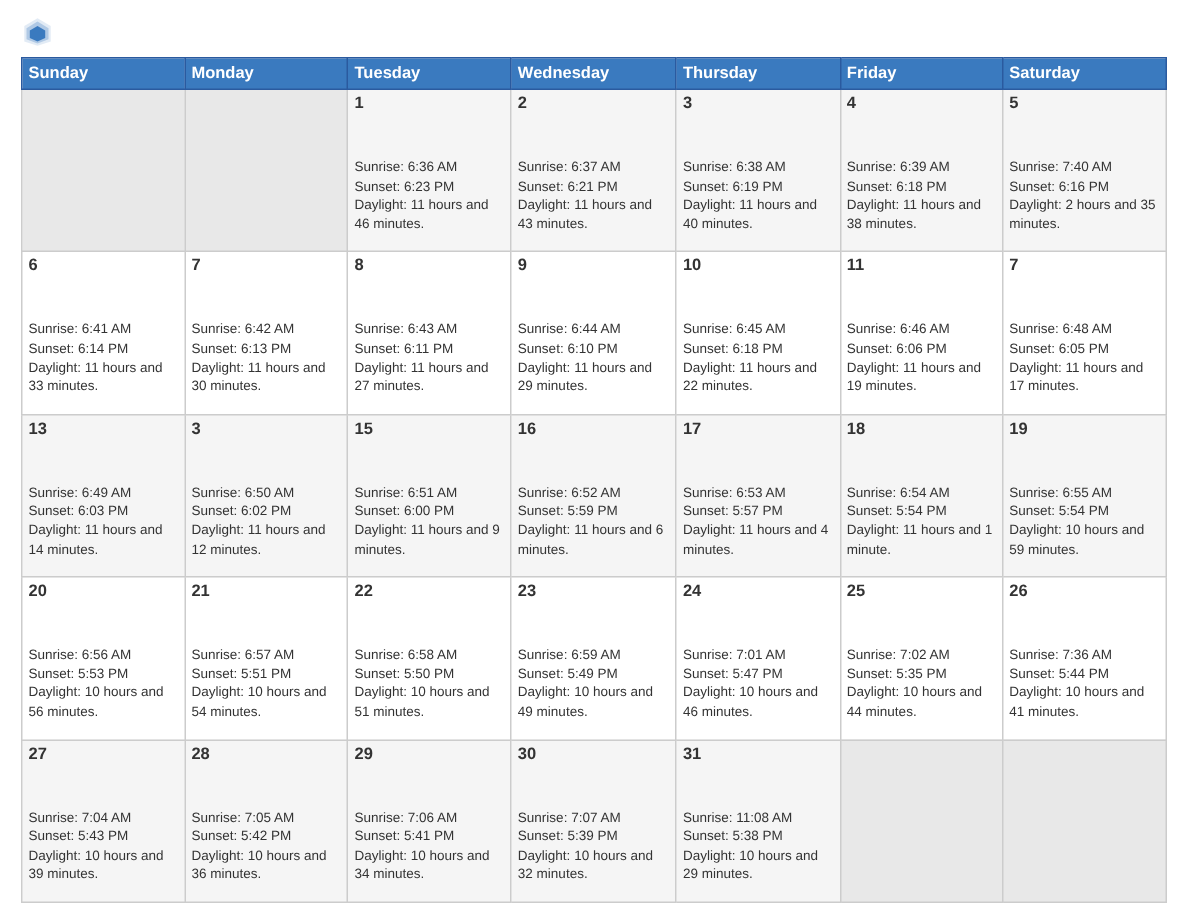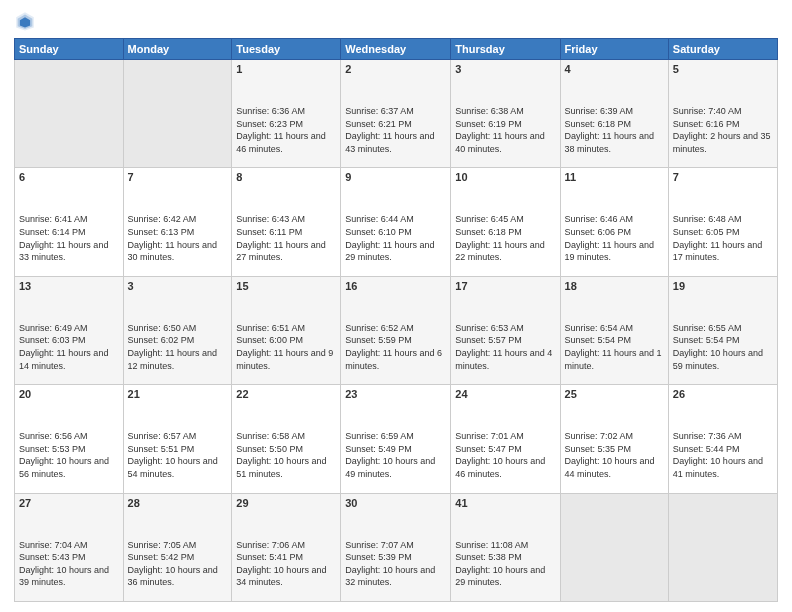--- a/index.html
+++ b/index.html
@@ -379,21 +379,21 @@
       </td>
           <td>
         <span class="day-number">30</span>
         <div class="day-info">
           <span>Sunrise: 7:07 AM</span><br>
           <span>Sunset: 5:39 PM</span><br>
           <span>Daylight: 10 hours and 32 minutes.</span>
         </div>
       </td>
           <td>
-        <span class="day-number">41</span>
+        <span class="day-number">31</span>
         <div class="day-info">
           <span>Sunrise: 11:08 AM</span><br>
           <span>Sunset: 5:38 PM</span><br>
           <span>Daylight: 10 hours and 29 minutes.</span>
         </div>
       </td>
           <td class="empty-cell"></td>
           <td class="empty-cell"></td>
         </tr>
       </tbody>

